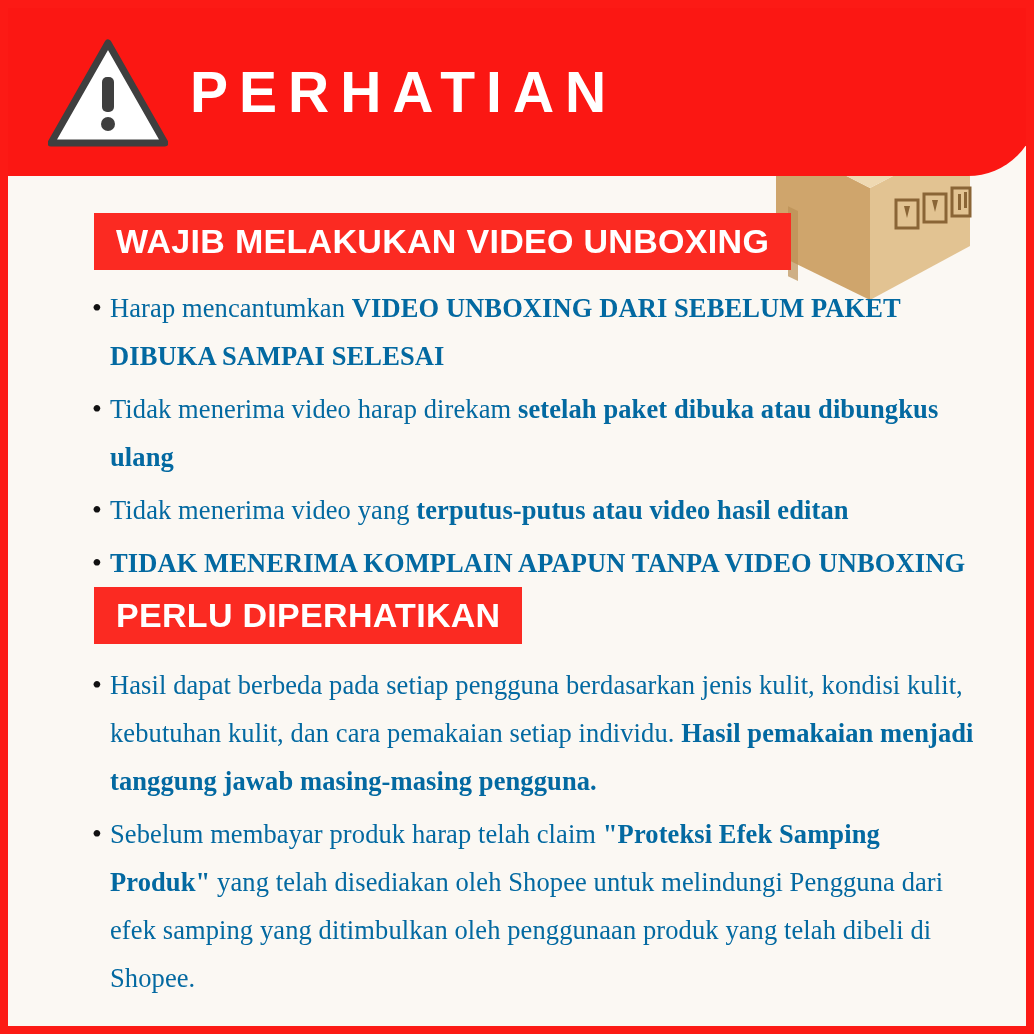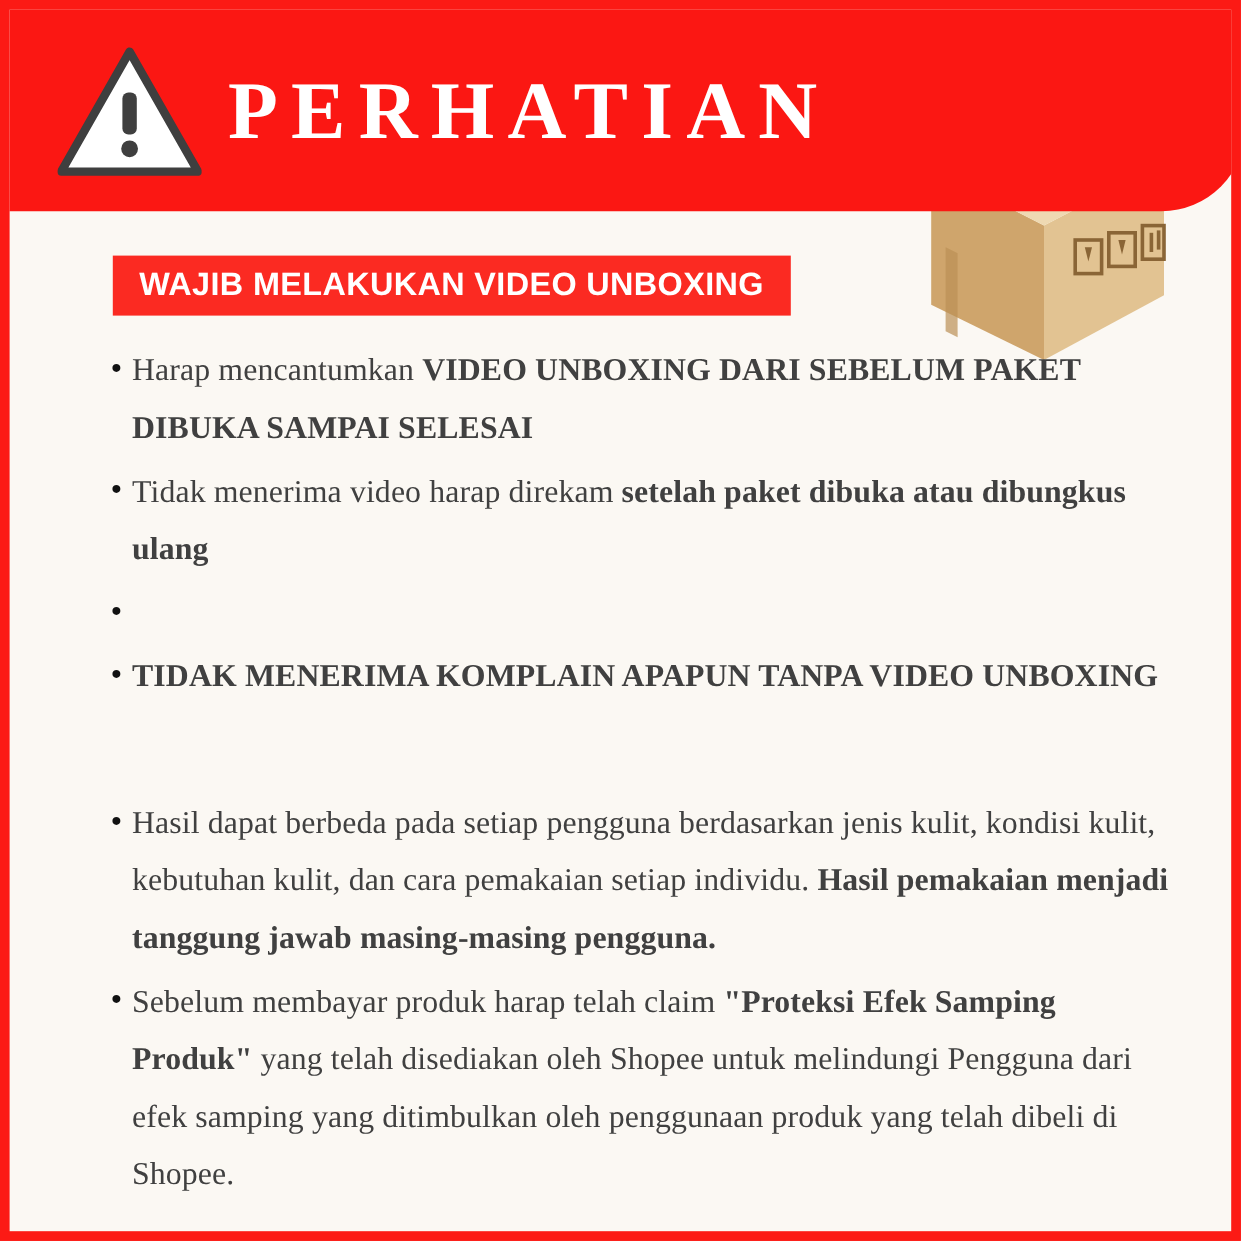--- a/index.html
+++ b/index.html
@@ -49,23 +49,23 @@
     position: relative;
     width: 120px;
     height: 108px;
     margin-left: 52px;
     margin-top: 14px;
     flex: 0 0 auto;
   }
   .warn-icon svg { display: block; }
   .header-title {
     color: #ffffff;
-    font-family: Liberation Serif, serif;
+    font-family: Liberation Sans, sans-serif;
     font-weight: bold;
-    font-size: 68px;
+    font-size: 57px;
     letter-spacing: 11px;
     margin-left: 22px;
     margin-top: 12px;
     white-space: nowrap;
   }
 
   
   .carton {
     position: absolute;
     right: 8px;
@@ -76,21 +76,21 @@
   }
   .carton svg { display: block; }
 
   
   .chip {
     display: inline-block;
     background: #fb2a22;
     color: #ffffff;
     font-family: "Liberation Sans", sans-serif;
     font-weight: bold;
-    font-size: 27px;
+    font-size: 34px;
     letter-spacing: 0.3px;
     padding: 11px 22px 12px 22px;
     line-height: 1;
   }
   .section-1 {
     position: absolute;
     left: 86px;
     top: 205px;
     z-index: 4;
   }
@@ -122,21 +122,21 @@
     font-size: 28px;
     line-height: 48px;
     color: #111;
     text-align: center;
     font-family: "Liberation Serif", serif;
   }
   .li-text {
     font-family: "Liberation Serif", serif;
     font-size: 26.5px;
     line-height: 48px;
-    color: #404040;
+    color: #0369a1;
     letter-spacing: 0.1px;
   }
   .li-text b { font-weight: bold; }
 </style>
 </head>
 <body>
 
 <div class="poster">
   <div class="inner">
 
@@ -189,27 +189,31 @@
       <div class="li">
         <span class="bullet">•</span>
         <span class="li-text"><span>Harap mencantumkan </span><b>VIDEO UNBOXING DARI SEBELUM PAKET DIBUKA SAMPAI SELESAI</b><span></span></span>
       </div>
       <div class="li">
         <span class="bullet">•</span>
         <span class="li-text"><span>Tidak menerima video harap direkam </span><b>setelah paket dibuka atau dibungkus ulang</b><span></span></span>
       </div>
       <div class="li">
         <span class="bullet">•</span>
+        <span class="li-text"><span>Tidak menerima video yang </span><b>terputus-putus atau video hasil editan</b><span></span></span>
       </div>
       <div class="li">
         <span class="bullet">•</span>
         <span class="li-text"><span></span><b>TIDAK MENERIMA KOMPLAIN APAPUN TANPA VIDEO UNBOXING</b><span></span></span>
       </div>
     </div>
 
+    <div class="section-2">
+      <span class="chip">PERLU DIPERHATIKAN</span>
+    </div>
 
     <div class="list list-2">
       <div class="li">
         <span class="bullet">•</span>
         <span class="li-text"><span>Hasil dapat berbeda pada setiap pengguna berdasarkan jenis kulit, kondisi kulit, kebutuhan kulit, dan cara pemakaian setiap individu. </span><b>Hasil pemakaian menjadi tanggung jawab masing-masing pengguna.</b><span></span></span>
       </div>
       <div class="li">
         <span class="bullet">•</span>
         <span class="li-text"><span>Sebelum membayar produk harap telah claim </span><b>"Proteksi Efek Samping Produk"</b><span> yang telah disediakan oleh Shopee untuk melindungi Pengguna dari efek samping yang ditimbulkan oleh penggunaan produk yang telah dibeli di Shopee.</span></span>
       </div>

